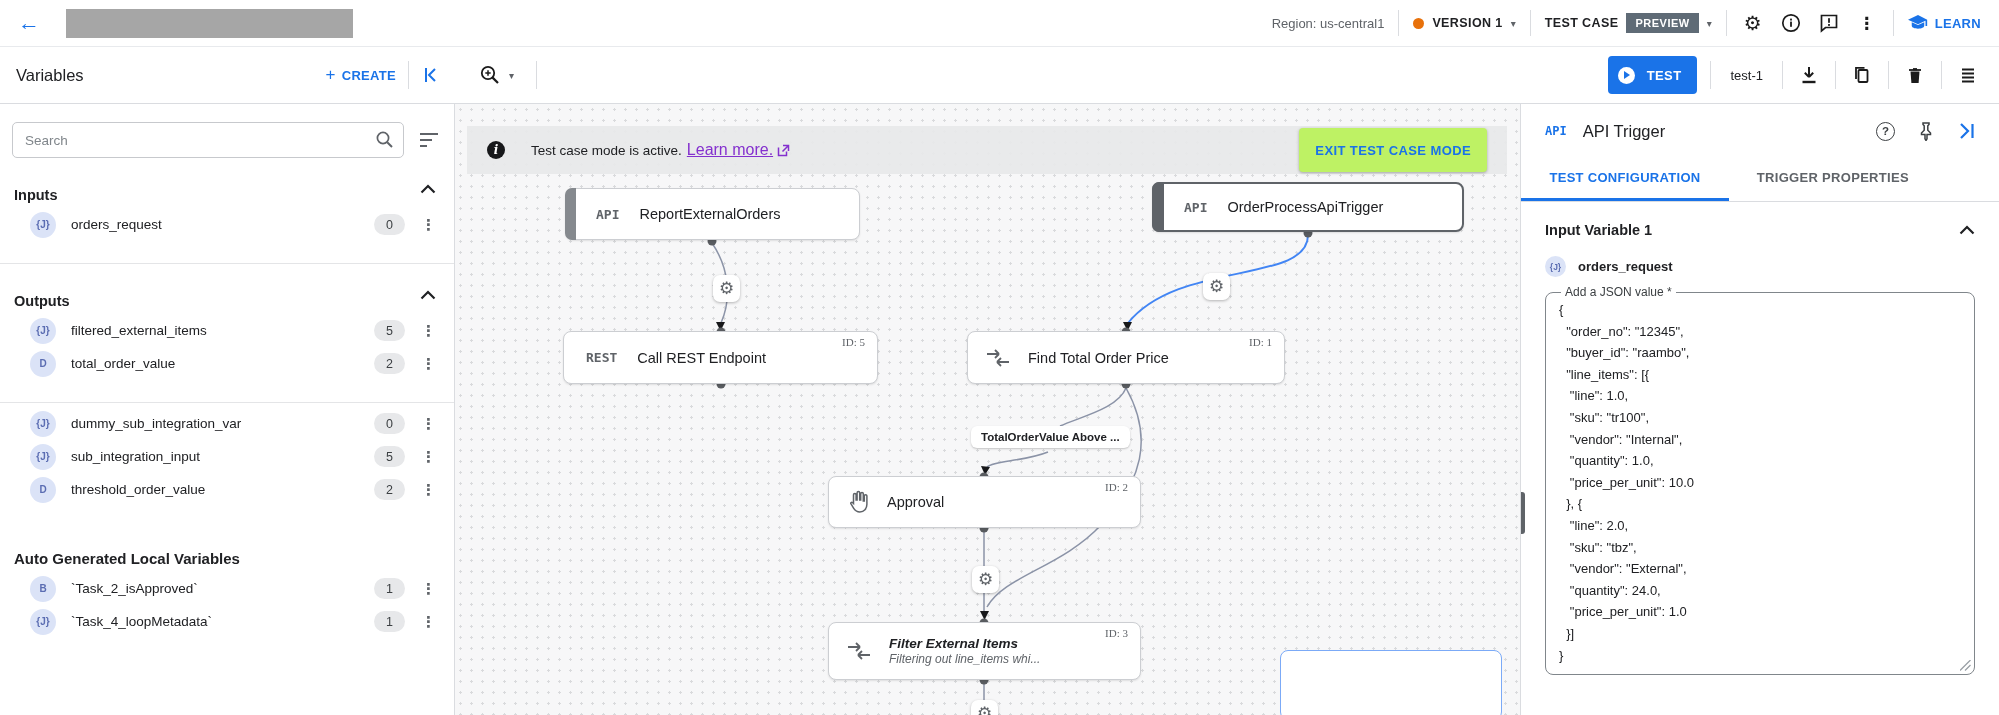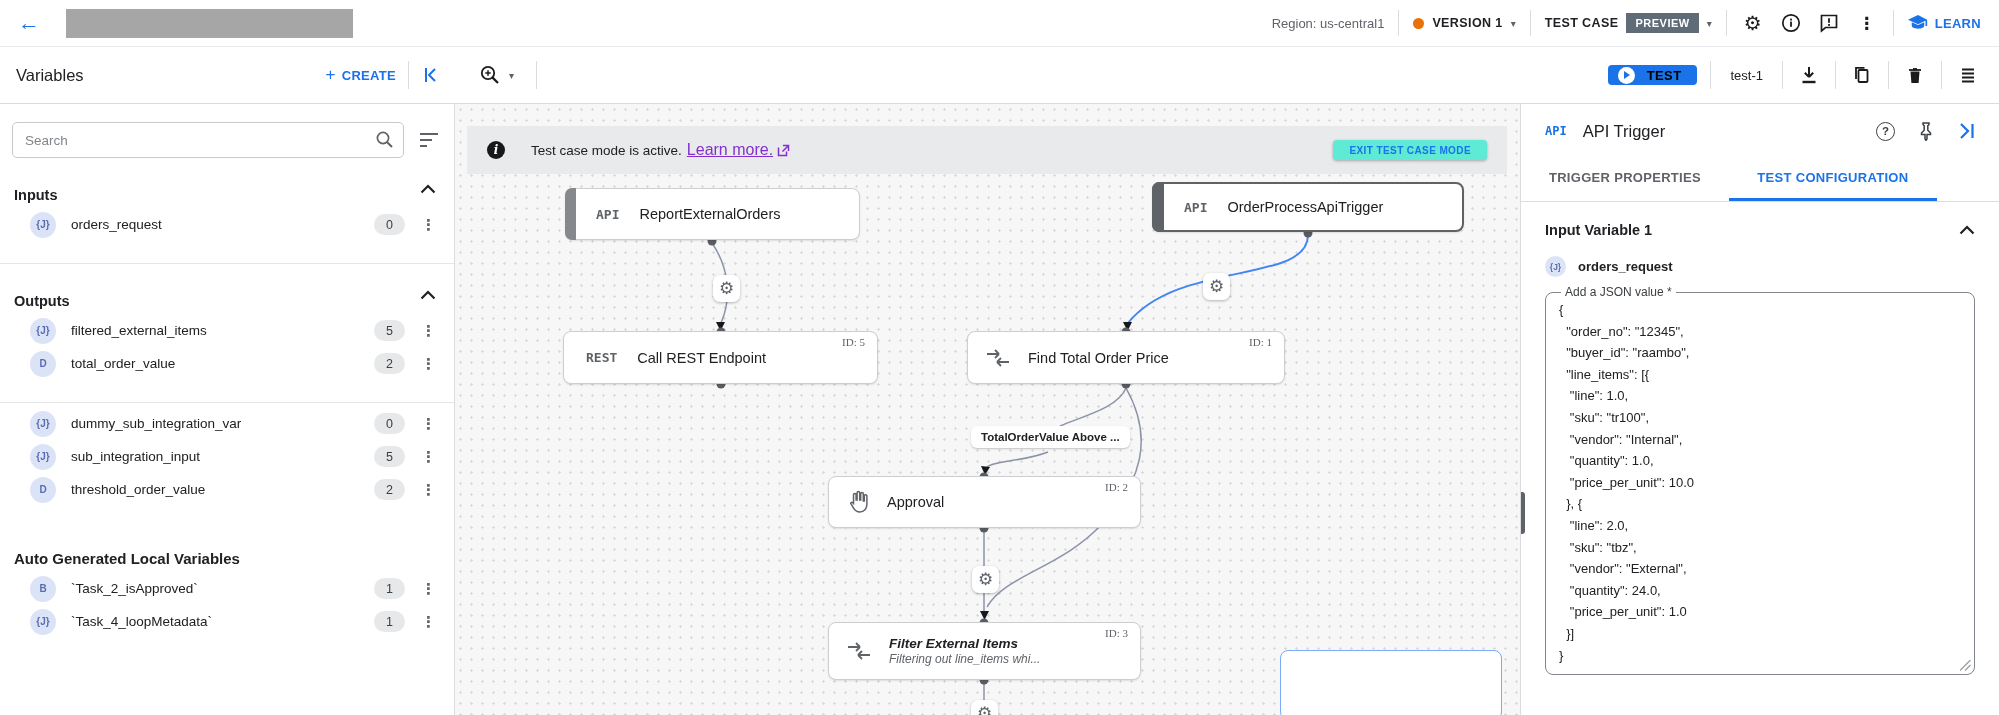--- a/index.html
+++ b/index.html
@@ -31,22 +31,22 @@
   .tb-left { width:455px; display:flex; align-items:center; padding:0 14px 0 16px; }
   .panel-title { font-size:16.5px; color:#202124; }
   .create-btn { margin-left:auto; display:flex; align-items:center; gap:6px; color:#1a73e8;
     font-size:13px; font-weight:bold; letter-spacing:.3px; cursor:pointer; }
   .plus { font-size:17px; font-weight:normal; }
   .tbl-sep { width:1px; height:28px; background:#dadce0; margin:auto 12px; }
   .collapse-left { cursor:pointer; display:flex; align-items:center; }
   .tb-canvas { display:flex; align-items:center; padding-left:24px; flex:1; }
   .zoom-ctl { display:flex; align-items:center; gap:8px; cursor:pointer; }
   .tb-right { display:flex; align-items:center; gap:0; padding-right:18px; }
-  .test-btn { background:#1a73e8; color:#000000; font-size:13px; font-weight:bold; letter-spacing:.4px;
-    border:none; border-radius:4px; height:20px; padding:0 16px 0 10px; display:flex;
+  .test-btn { background:#1a73e8; color:#ffffff; font-size:13px; font-weight:bold; letter-spacing:.4px;
+    border:none; border-radius:4px; height:38px; padding:0 16px 0 10px; display:flex;
     align-items:center; gap:12px; cursor:pointer; }
   .play-circle { width:17px; height:17px; background:#fff; border-radius:50%; display:flex;
     align-items:center; justify-content:center; }
   .play-tri { width:0; height:0; border-left:6px solid #1a73e8; border-top:4px solid transparent;
     border-bottom:4px solid transparent; margin-left:2px; }
   .test-name { font-size:13px; font-weight:500; color:#202124; padding:0 6px; }
   .tbr-sep { width:1px; height:28px; background:#dadce0; margin:0 13px; }
   .icon-btn { width:26px; height:26px; display:flex; align-items:center; justify-content:center; cursor:pointer; }
 
   
@@ -88,22 +88,22 @@
   .arrow { fill:#17181a; }
 
   .banner { position:absolute; left:12px; top:22px; width:1040px; height:48px;
     background:rgba(231,232,233,.93); display:flex; align-items:center; padding:0 20px; }
   .banner-info { width:18px; height:18px; border-radius:50%; background:#17181a; color:#fff;
     font-size:12px; font-weight:bold; display:flex; align-items:center; justify-content:center;
     font-family:"DejaVu Serif",serif; font-style:italic; }
   .banner-text { font-size:13.5px; color:#202124; margin-left:26px; }
   .banner-link { color:#8430ce; text-decoration:underline; margin-left:5px; cursor:pointer; }
   .ext-ic { margin-left:4px; vertical-align:-2px; }
-  .exit-btn { margin-left:auto; background:#5eead4; border:none; border-radius:4px; height:20px;
-    padding:0 16px; color:#1a73e8; font-size:10px; font-weight:bold; letter-spacing:.4px;
+  .exit-btn { margin-left:auto; background:#bef264; border:none; border-radius:4px; height:44px;
+    padding:0 16px; color:#1a73e8; font-size:13px; font-weight:bold; letter-spacing:.4px;
     box-shadow:0 1px 3px rgba(0,0,0,.3); cursor:pointer; }
 
   .node { position:absolute; background:#fff; border:1px solid #ccced2; border-radius:8px;
     box-shadow:0 1px 2px rgba(0,0,0,.1); display:flex; align-items:center; cursor:pointer; }
   .node .accent { position:absolute; left:-1px; top:-1px; bottom:-1px; width:11px;
     background:#85898e; border-radius:7px 0 0 7px; }
   .node.selected { border:2px solid #5f6368; }
   .node.selected .accent { background:#5f6368; width:12px; left:-2px; top:-2px; bottom:-2px; }
   .node-tag { font-family:"DejaVu Sans Mono","Liberation Mono",monospace; font-weight:bold;
     font-size:13px; color:#5f6368; margin:0 20px 0 30px; }
@@ -494,22 +494,22 @@
         <span style="cursor:pointer;">
           <svg class="ic" width="20" height="20" viewBox="0 0 20 20">
               <path d="M4 3l7 7-7 7" fill="none" stroke="#1a73e8" stroke-width="2.2"></path>
               <path d="M15.5 3v14" stroke="#1a73e8" stroke-width="2.2"></path>
             </svg>
         </span>
       </span>
     </div>
 
     <div class="rp-tabs">
+      <div class="rp-tab active">TEST CONFIGURATION</div>
       <div class="rp-tab">TRIGGER PROPERTIES</div>
-      <div class="rp-tab active">TEST CONFIGURATION</div>
     </div>
 
     <div class="rp-body">
       <div class="rp-sec-row">
         <span class="rp-sec-title">Input Variable 1</span>
         <span class="sec-chevron" style="margin-left:auto;">
           <svg class="ic" width="16" height="10" viewBox="0 0 16 10">
               <path d="M1.5 8.5L8 2l6.5 6.5" fill="none" stroke="#202124" stroke-width="2.2"></path>
             </svg>
         </span>

